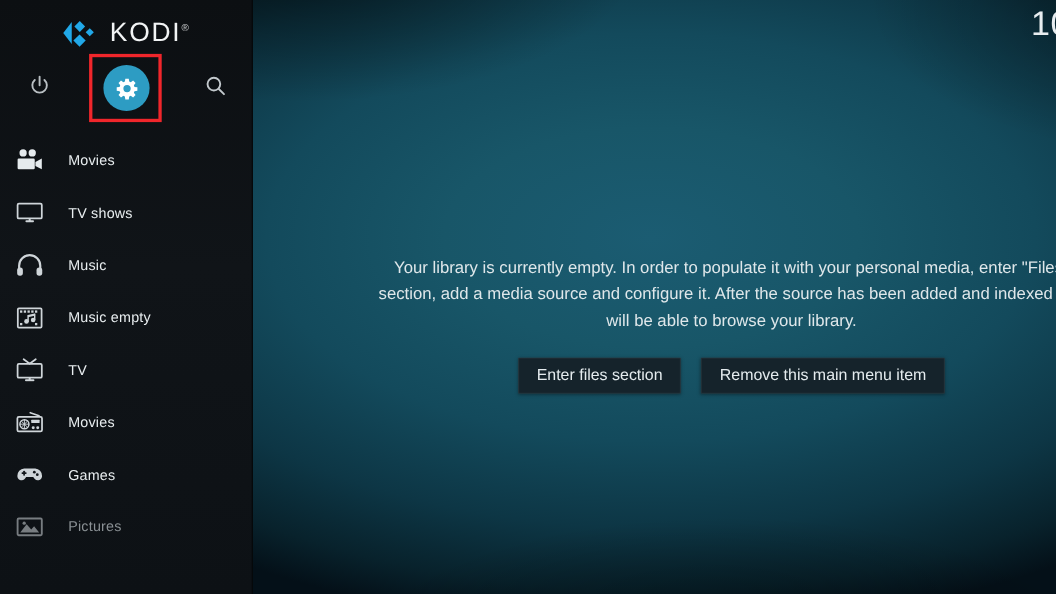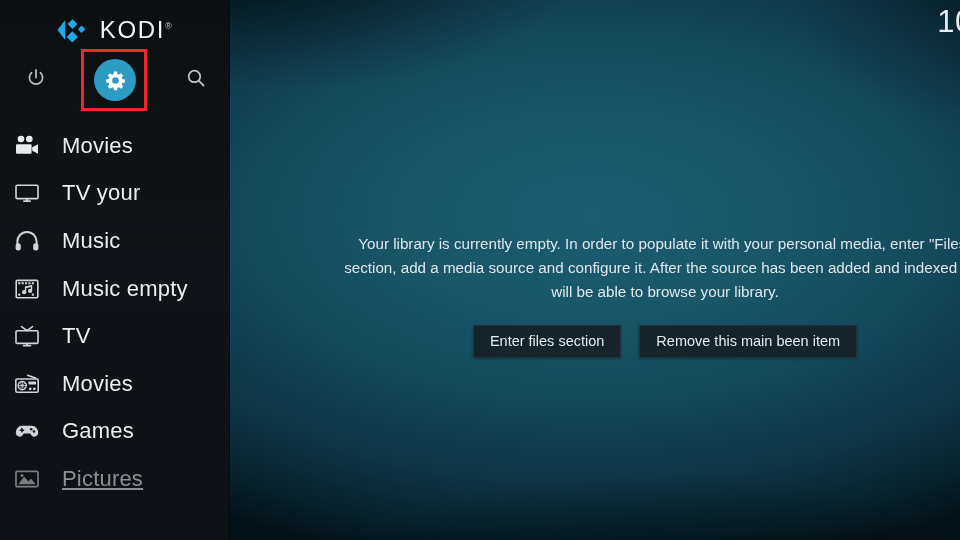--- a/index.html
+++ b/index.html
@@ -163,43 +163,43 @@
     padding-left:10px;
     cursor:pointer;
   }
   .mi-icon {
     width:33px; height:30px;
     display:flex; align-items:center; justify-content:center;
     flex:0 0 33px;
   }
   .mi-label {
     margin-left:19px;
-    font-size:22px;
+    font-size:13px;
     color:#e9eef0;
     font-weight:400;
     letter-spacing:.2px;
   }
-  .menu-item.dim .mi-label { color:#8a9094;text-decoration:underline; }
+  .menu-item.dim .mi-label { color:#8a9094; }
   .menu-item.dim .mi-icon svg { opacity:.55; }
   .mi-icon svg { display:block; }
 </style>
 </head>
 <body>
 
 <div id="screen">
 
   <div id="main">
 
     <div id="clock">10:39 PM</div>
 
     <div id="empty-block">
       <div id="empty-text">Your library is currently empty. In order to populate it with your personal media, enter "Files" section, add a media source and configure it. After the source has been added and indexed you will be able to browse your library.</div>
       <div id="btn-row">
         <button class="kbtn">Enter files section</button>
-        <button class="kbtn">Remove this main been item</button>
+        <button class="kbtn">Remove this main menu item</button>
       </div>
     </div>
   </div>
 
   <div id="sidebar">
 
     <div id="logo">
       <span id="logo-mark">
         <svg viewBox="0 0 34 26" width="34" height="26">
           <g fill="#21a8e8">
@@ -260,21 +260,21 @@
       </div>
 
       <div class="menu-item">
         <span class="mi-icon">
           <svg width="26" height="22" viewBox="0 0 26 22" fill="none" stroke="#cfd5d9" stroke-width="1.6">
             <rect x="2" y="3.2" width="22" height="13.4" rx="1.2"></rect>
             <path d="M10 19.2 L16 19.2" stroke-width="1.8" stroke-linecap="round"></path>
             <path d="M13 16.8 L13 19.2" stroke-width="1.8"></path>
           </svg>
         </span>
-        <span class="mi-label">TV your</span>
+        <span class="mi-label">TV shows</span>
       </div>
 
       <div class="menu-item">
         <span class="mi-icon">
           <svg width="26" height="22" viewBox="0 0 26 22" fill="none" stroke="#cfd5d9" stroke-width="2">
             <path d="M3.4 15 L3.4 11.6 A9.6 9.6 0 0 1 22.6 11.6 L22.6 15"></path>
             <rect x="1.6" y="13.2" width="5.2" height="7.4" rx="2.4" fill="#cfd5d9" stroke="none"></rect>
             <rect x="19.2" y="13.2" width="5.2" height="7.4" rx="2.4" fill="#cfd5d9" stroke="none"></rect>
           </svg>
         </span>

